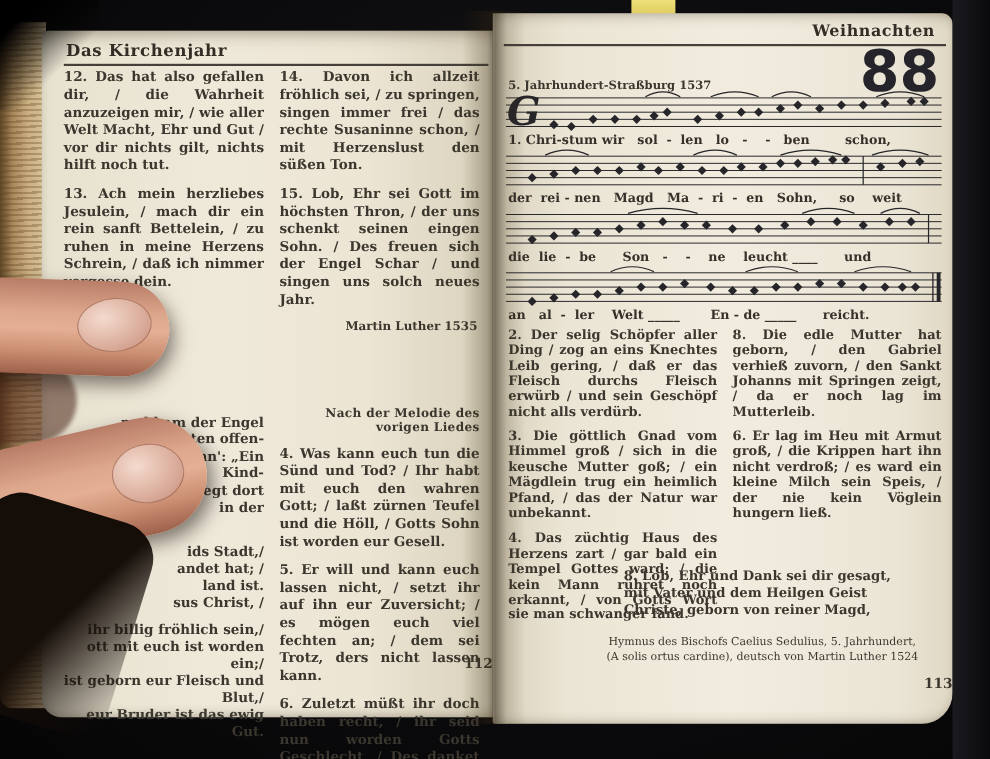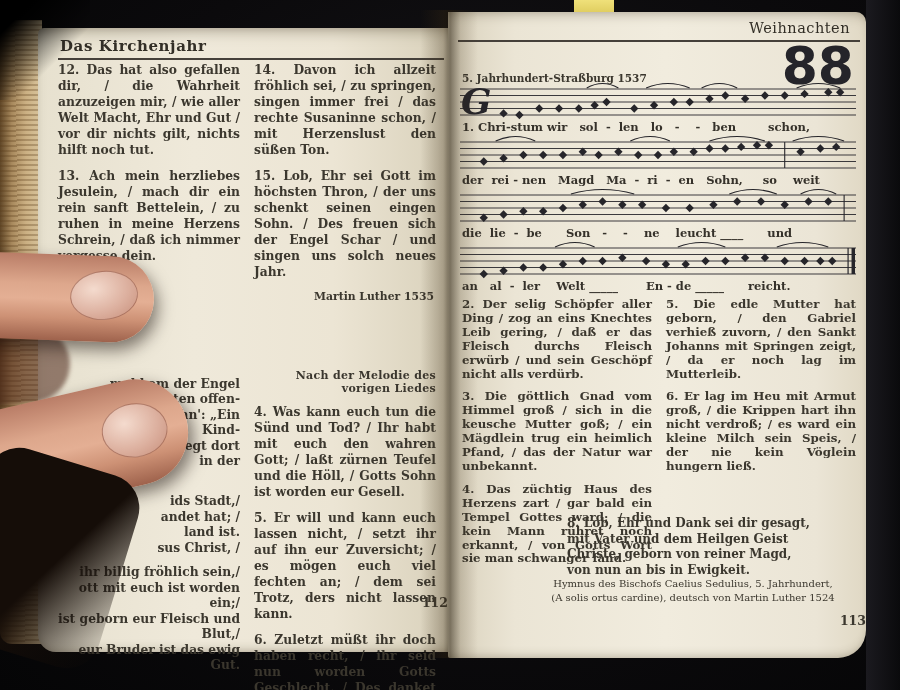--- a/index.html
+++ b/index.html
@@ -42,21 +42,21 @@
   .gap-b{height:66px;}
   .frag{font-size:12.3px;line-height:1.26;font-weight:bold;text-align:right;color:#3b372e;}
   .frag.first{text-align:left;padding-left:6px;}
   .frag-block{margin-bottom:9px;}
   .author{font-size:10.8px;font-weight:bold;text-align:right;margin:2px 2px 0 0;color:#3b372e;}
   .melody-note{font-size:11px;font-weight:bold;text-align:right;margin-bottom:9px;letter-spacing:.3px;}
   .pnum{position:absolute;left:0;right:0;text-align:right;font-size:12.5px;font-weight:bold;color:#3b372e;}
   .pnum-left{bottom:42px;}
   .pnum-right{bottom:30px;}
   
-  .rp-header{position:absolute;right:16px;top:8px;font-weight:normal;font-size:14.5px;letter-spacing:.5px;color:#322e26;}
+  .rp-header{position:absolute;right:16px;top:8px;font-weight:bold;font-size:14.5px;letter-spacing:.5px;color:#322e26;}
   .rp-rule{left:10px;right:6px;top:28px;}
   .hymn-no{position:absolute;right:12px;top:28px;font-family:"DejaVu Sans",sans-serif;
     font-weight:bold;font-size:52px;line-height:1;color:#25242a;}
   .source{position:absolute;left:14px;top:60px;font-size:10.5px;font-weight:bold;color:#3b372e;}
   .music{position:absolute;left:12px;right:10px;top:74px;}
   .system{margin-bottom:4px;}
   .staff-svg{display:block;width:100%;height:34px;overflow:visible;}
   .lyr{white-space:pre;font-size:11.5px;font-weight:bold;line-height:15px;margin:0 0 3px 2px;color:#35312a;}
   .rp-verses{position:absolute;left:14px;right:10px;top:286px;display:flex;gap:14px;}
   .rv .v{font-size:11.8px;line-height:1.18;margin-bottom:9px;}
@@ -273,30 +273,29 @@
       </div>
     </div>
 
     <div class="rp-verses rv">
       <div class="col">
         <p class="v">2. Der selig Schöpfer aller Ding / zog an eins Knechtes Leib gering, / daß er das Fleisch durchs Fleisch erwürb / und sein Geschöpf nicht alls verdürb.</p>
         <p class="v">3. Die göttlich Gnad vom Himmel groß / sich in die keusche Mutter goß; / ein Mägdlein trug ein heimlich Pfand, / das der Natur war unbekannt.</p>
         <p class="v">4. Das züchtig Haus des Herzens zart / gar bald ein Tempel Gottes ward; / die kein Mann rühret noch erkannt, / von Gotts Wort sie man schwanger fand.</p>
       </div>
       <div class="col">
-        <p class="v">5. Die edle Mutter hat geborn, / den Gabriel verhieß zuvorn, / den Sankt Johanns mit Springen zeigt, / da er noch lag im Mutterleib.</p>
+        <p class="v">8. Die edle Mutter hat geborn, / den Gabriel verhieß zuvorn, / den Sankt Johanns mit Springen zeigt, / da er noch lag im Mutterleib.</p>
         <p class="v">6. Er lag im Heu mit Armut groß, / die Krippen hart ihn nicht verdroß; / es ward ein kleine Milch sein Speis, / der nie kein Vöglein hungern ließ.</p>
       </div>
     </div>
 
     <div class="verse8">
       <div>8. Lob, Ehr und Dank sei dir gesagt,</div>
       <div>mit Vater und dem Heilgen Geist</div>
       <div>Christe, geborn von reiner Magd,</div>
-      <div>von nun an bis in Ewigkeit.</div>
     </div>
 
     <div class="attrib">
       <div>Hymnus des Bischofs Caelius Sedulius, 5. Jahrhundert,</div>
       <div>(A solis ortus cardine), deutsch von Martin Luther 1524</div>
     </div>
 
     <div class="pnum pnum-right">113</div>
   </div>
 

